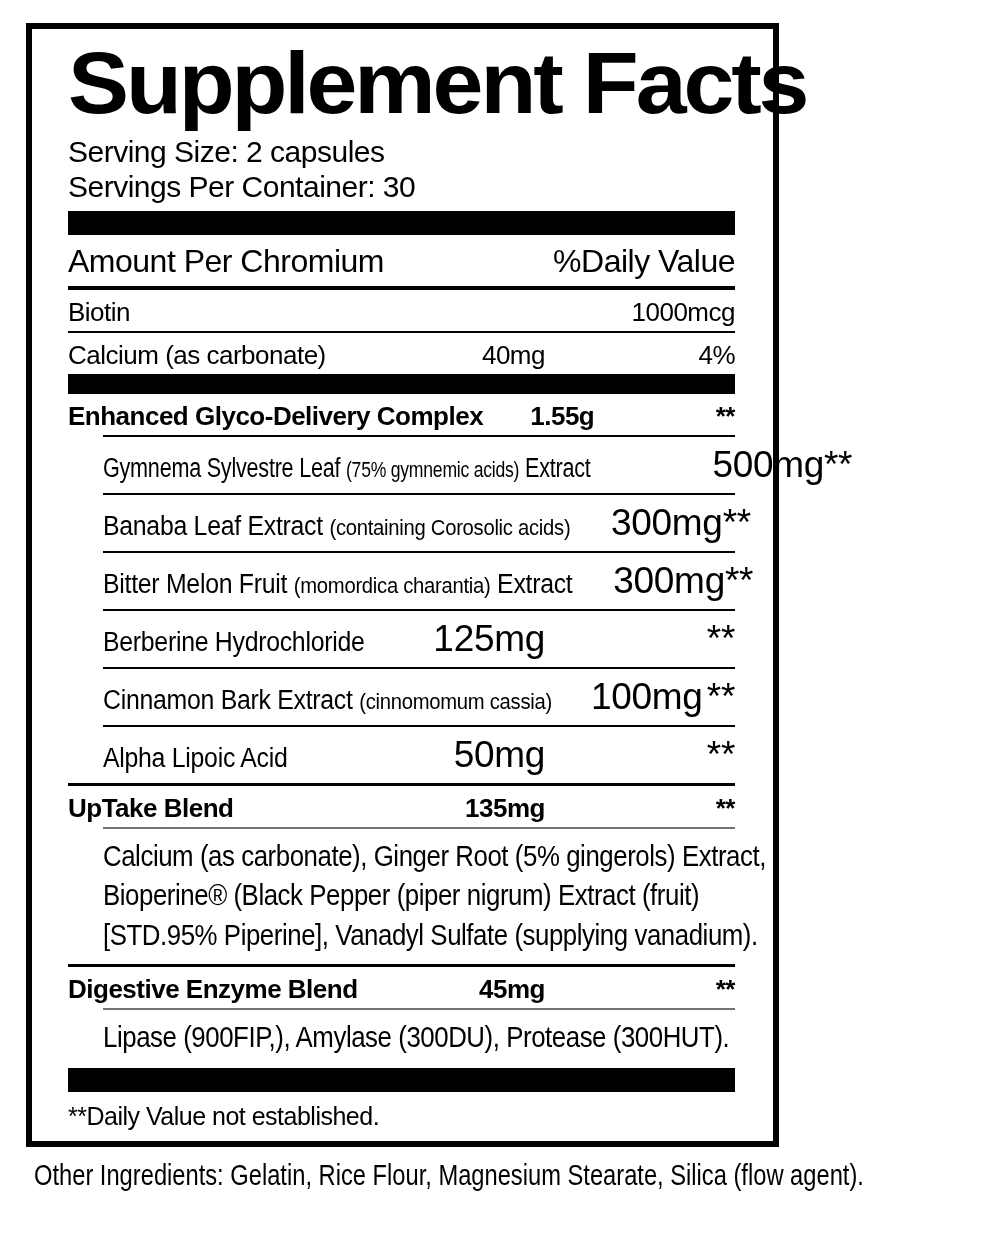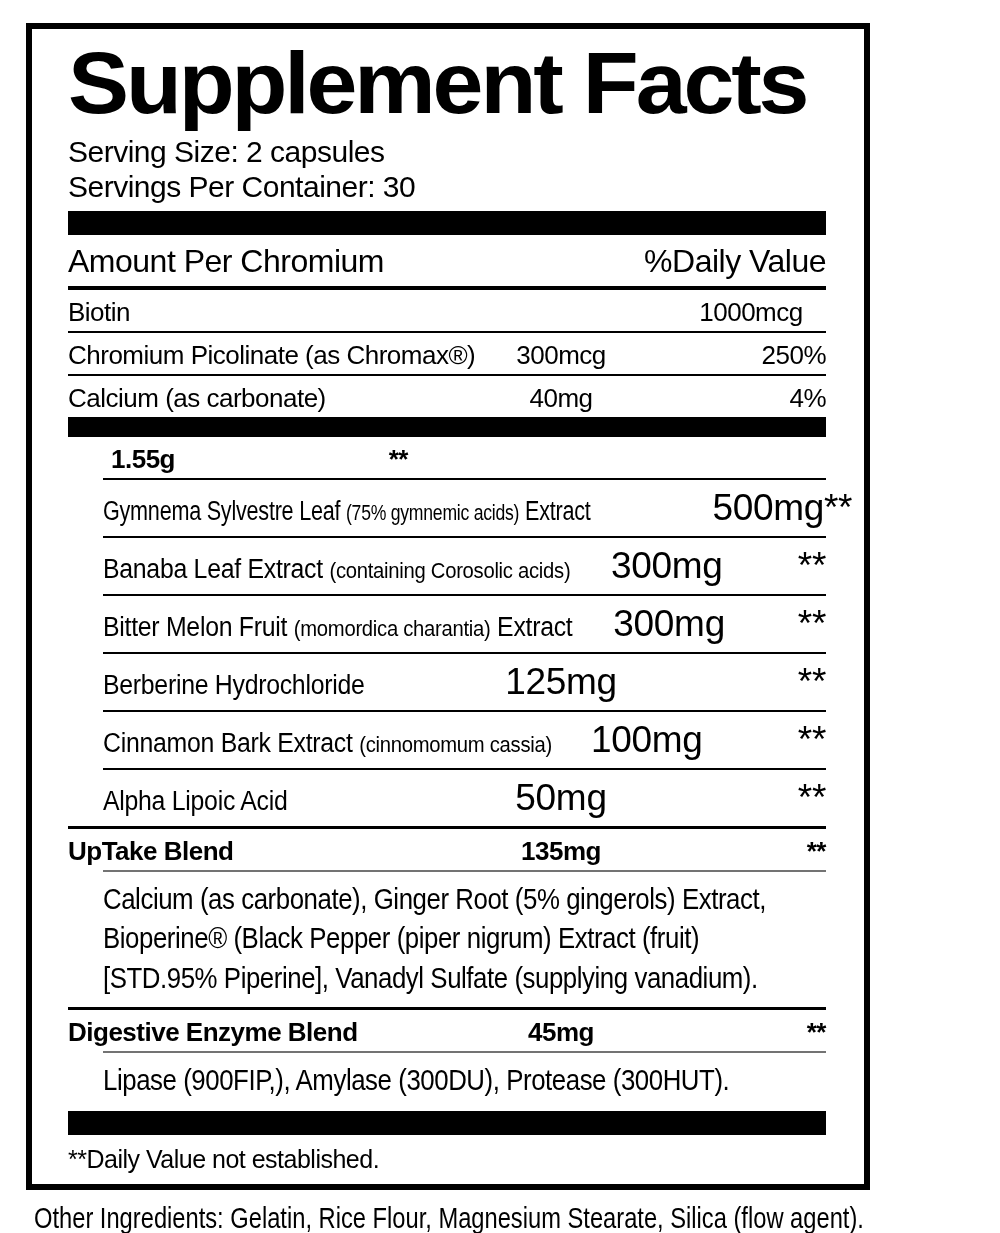--- a/index.html
+++ b/index.html
@@ -8,21 +8,21 @@
     background: #ffffff;
     width: 1000px;
     height: 1233px;
     overflow: hidden;
     font-family: "Liberation Sans", sans-serif;
     color: #000000;
     -webkit-font-smoothing: antialiased;
   }
   .label-box {
     box-sizing: border-box;
-    width: 844px;
+    width: 753px;
     margin: 23px 0 0 26px;
     border: 6px solid #000;
     padding: 0 38px 8px 36px;
     background: #fff;
   }
   .title {
     margin: 0;
     padding-top: 14px;
     font-size: 88px;
     font-weight: bold;
@@ -52,21 +52,21 @@
     border-bottom: 4px solid #000;
   }
   .row {
     display: flex;
     align-items: baseline;
     padding: 7px 0 3px;
     font-size: 26px;
     letter-spacing: -0.5px;
   }
   .row .nm { flex: 1; white-space: pre; overflow: visible; }
-  .amt { width: 150px; text-align: center; white-space: pre; }
+  .amt { width: 150px; text-align: right; white-space: pre; }
   .dv  { width: 190px; text-align: right; white-space: pre; }
   .rule-t2 { border-top: 2px solid #000; }
   .rule-t3 { border-top: 3px solid #000; }
   .bold { font-weight: bold; }
   .subrow {
     display: flex;
     align-items: baseline;
     margin-left: 35px;
     border-top: 2px solid #000;
     padding: 7px 0 7px;
@@ -119,35 +119,31 @@
   <div class="hdr-row">
     <span>Amount Per Chromium</span>
     <span>%Daily Value</span>
   </div>
 
   <div class="row">
     <span class="nm">Biotin</span>
     <span class="amt">1000mcg</span>
   </div>
 
-  <div class="row rule-t2">
-    <span class="nm">Chromium Picolinate (as Chromax®)</span>
-    <span class="amt">300mcg</span>
-    <span class="dv">250%</span>
-  </div>
 
   <div class="row rule-t2">
     <span class="nm">Calcium (as carbonate)</span>
     <span class="amt">40mg</span>
     <span class="dv">4%</span>
   </div>
 
   <div class="bar bar-mid"></div>
 
   <div class="row">
+    <span class="nm bold">Enhanced Glyco-Delivery Complex</span>
     <span class="amt bold">1.55g</span>
     <span class="dv bold">**</span>
   </div>
 
   <div class="subrow">
     <span class="nm"><span class="condense condense-tight"><span>Gymnema Sylvestre Leaf </span><span class="sm">(75% gymnemic acids)</span><span> Extract</span></span></span>
     <span class="amt">500mg</span>
     <span class="dv">**</span>
   </div>
 

